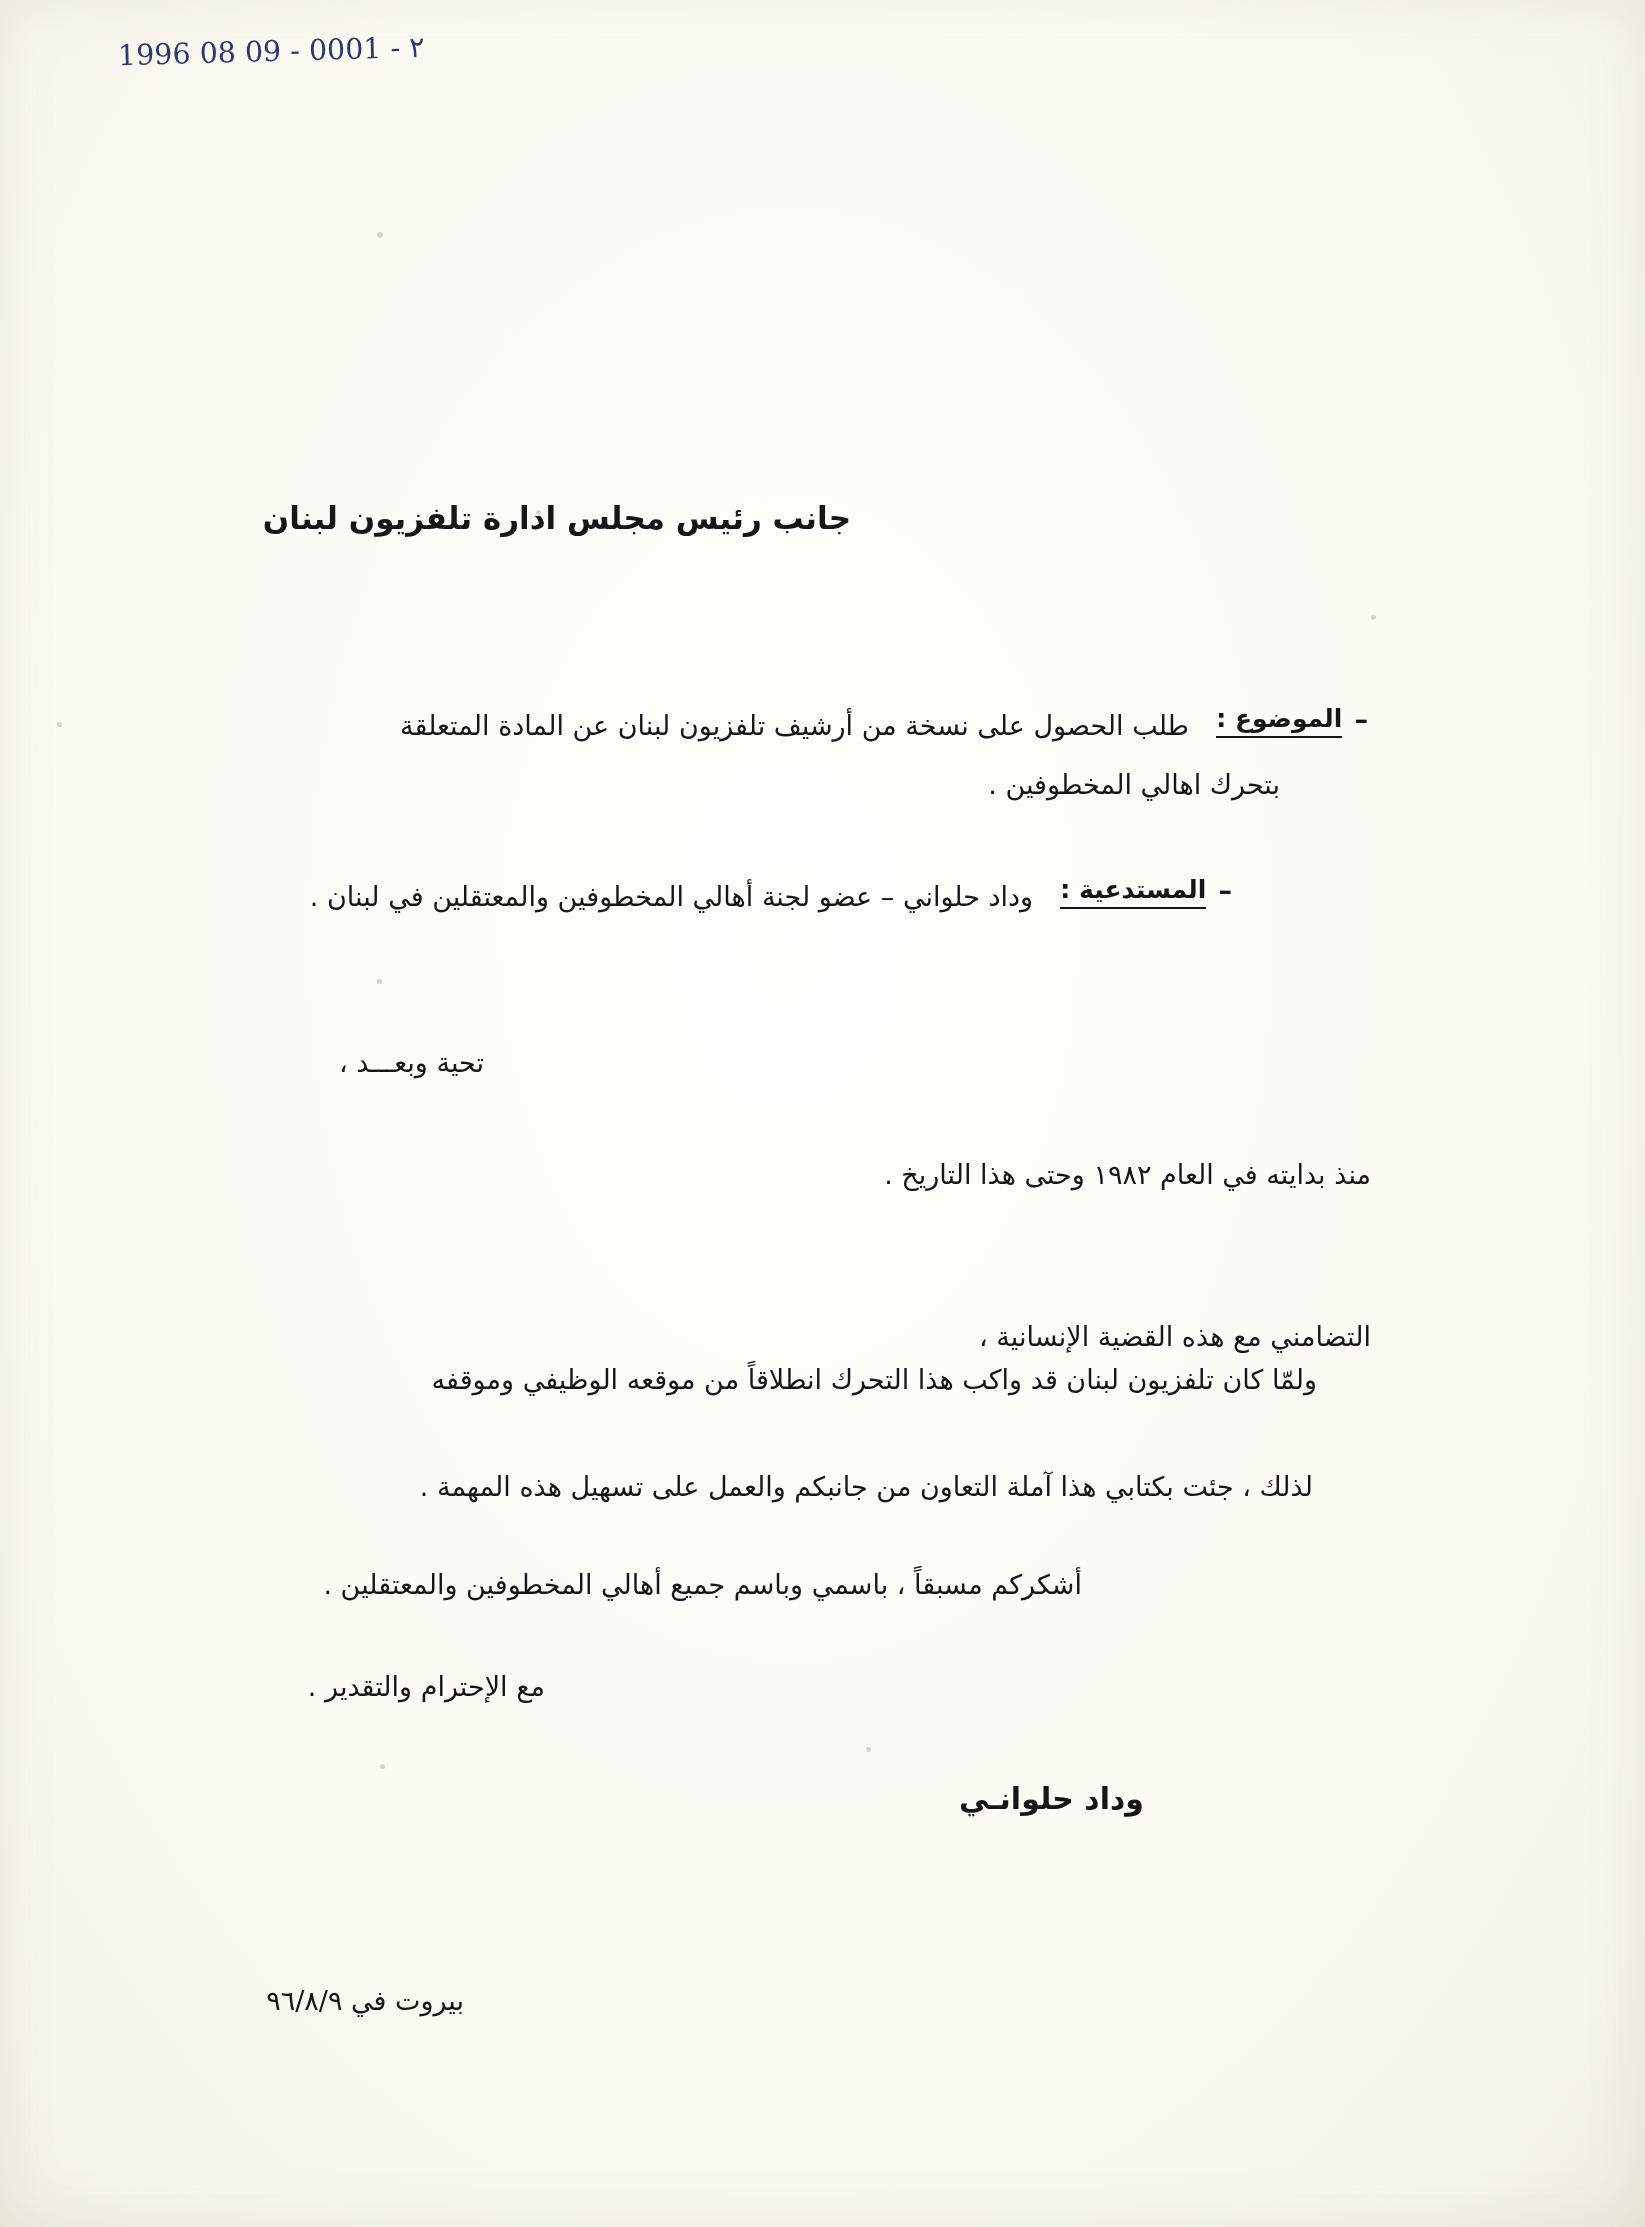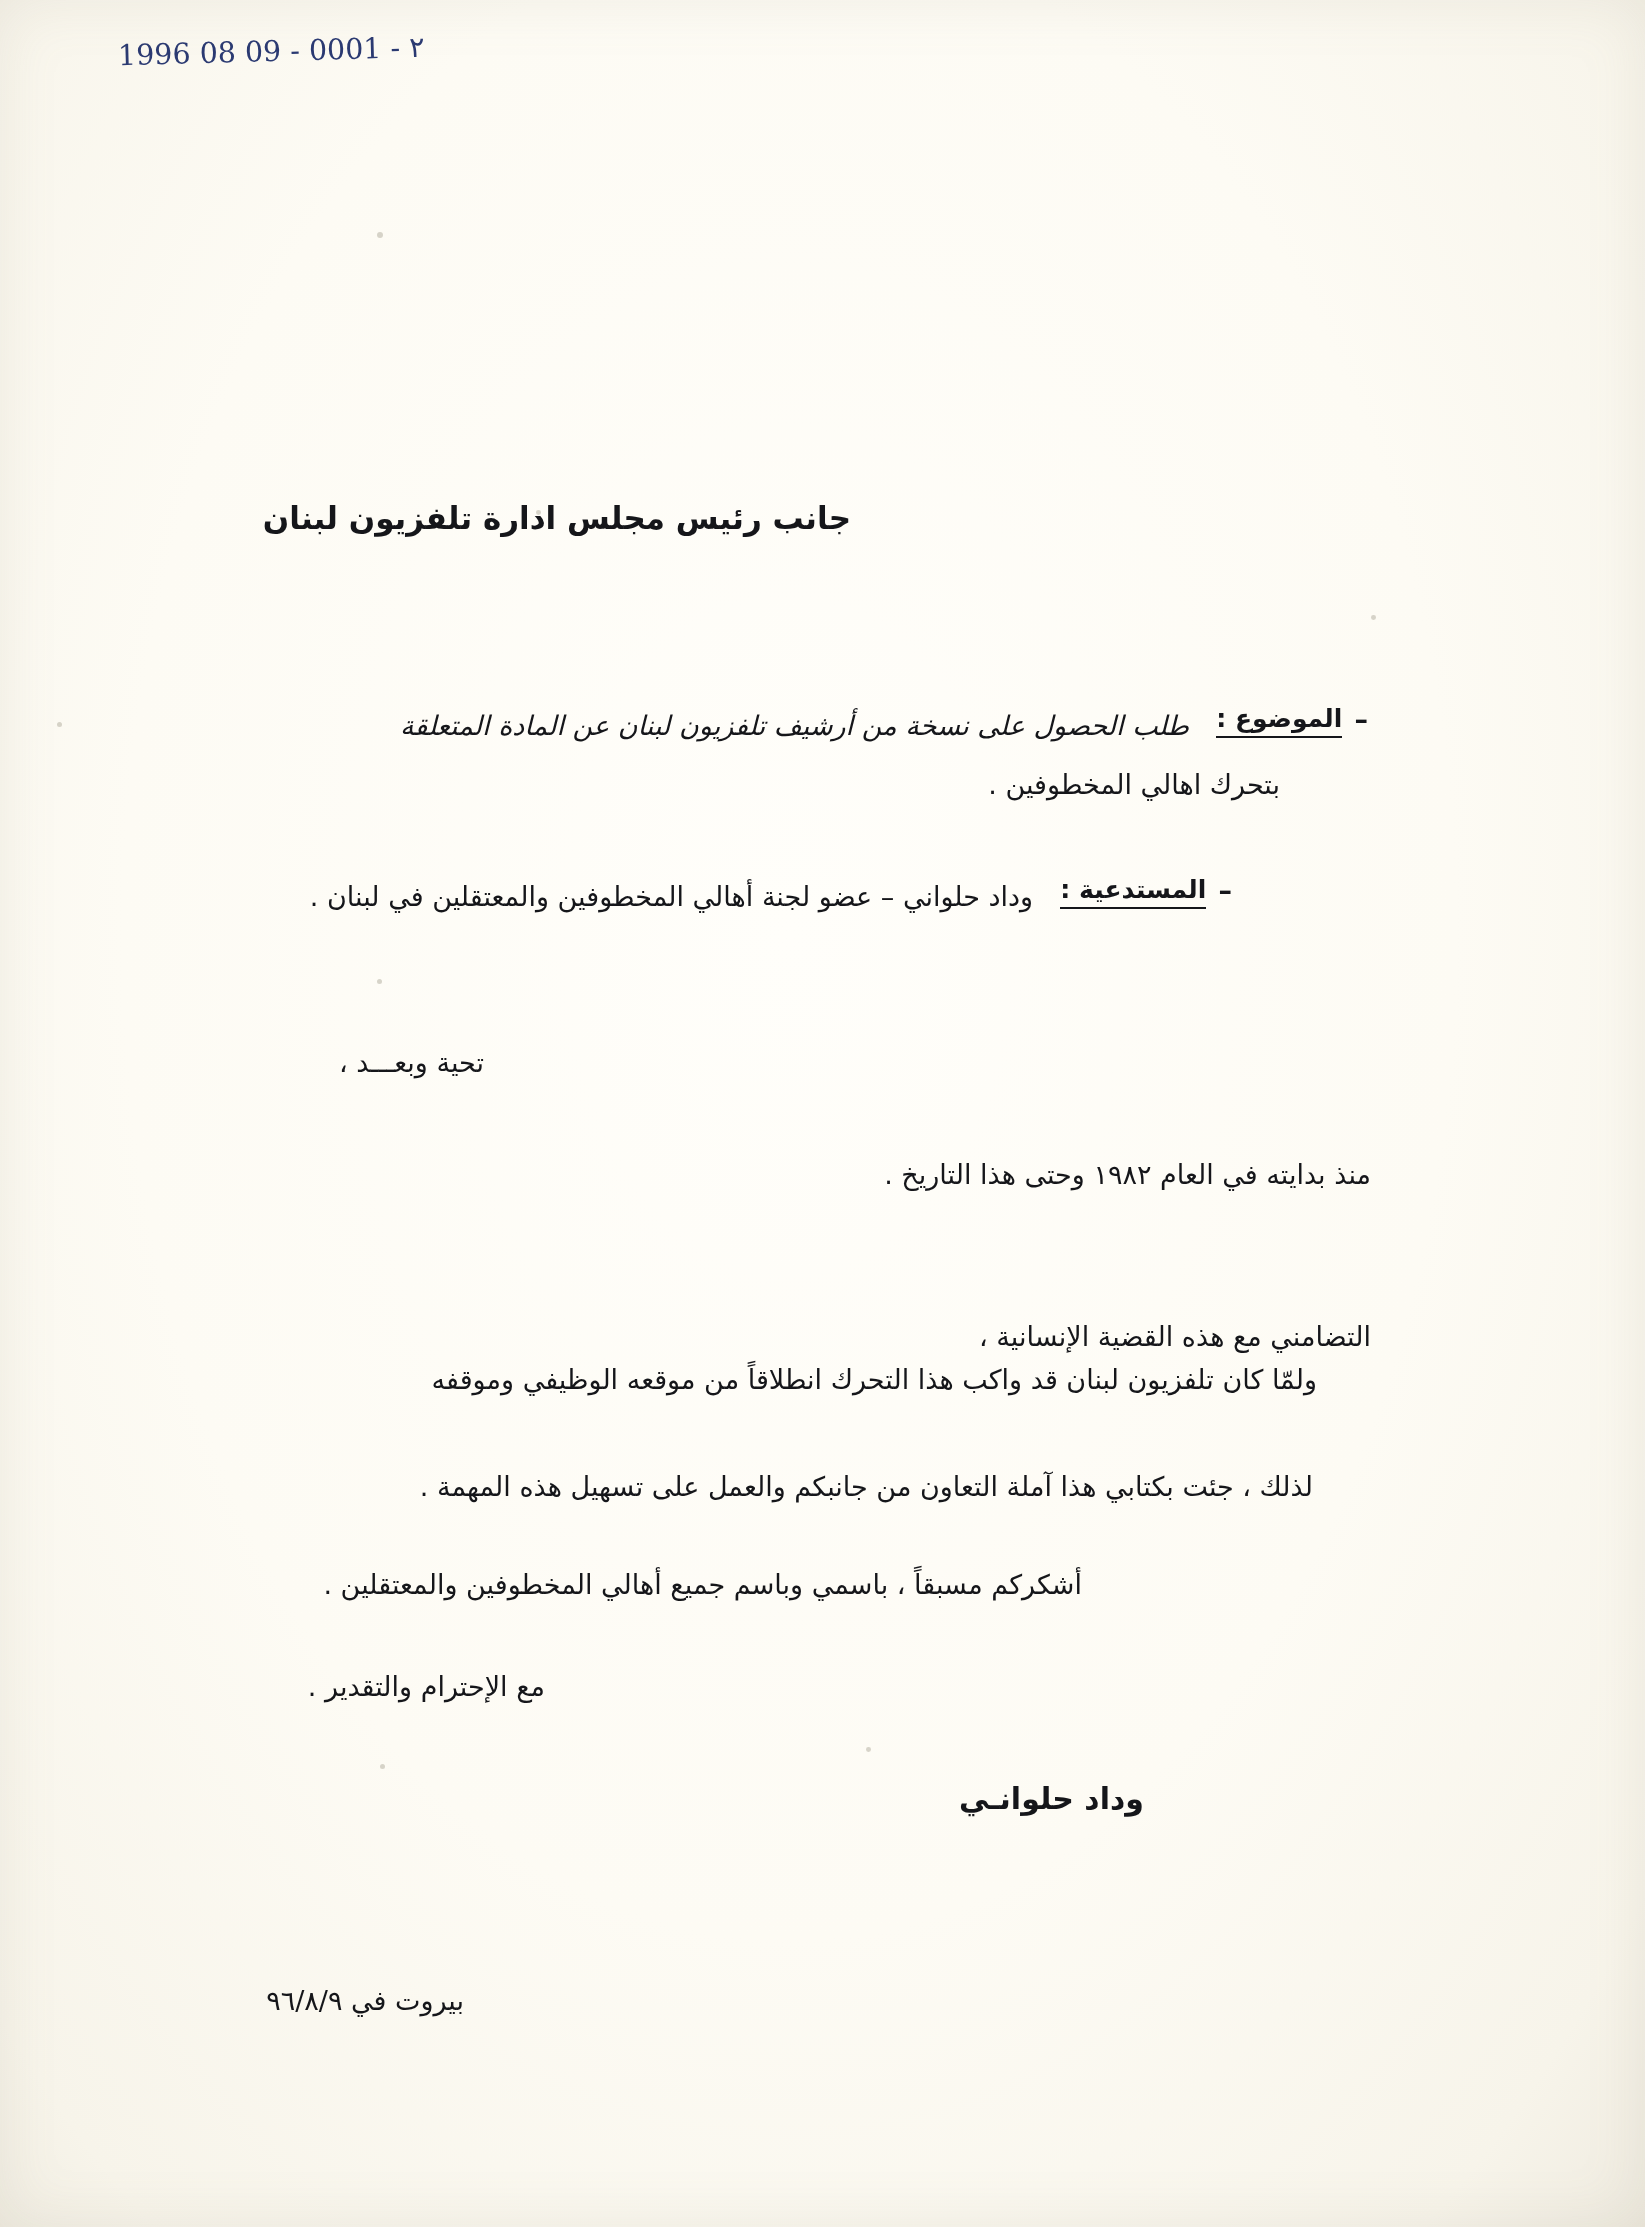--- a/index.html
+++ b/index.html
@@ -134,21 +134,21 @@
   <div class="handwriting">1996 08 09 - 0001 - ٢</div>
 
   <div class="doc">
 
     <div class="line heading" style="top:500px; right:680px;">جانب رئيس مجلس ادارة تلفزيون لبنان</div>
 
     <div class="block" style="top:704px; right:163px; width:1332px;">
       <div style="display:flex; align-items:flex-start; gap:12.2px; justify-content:flex-start;">
         <span class="dash">–</span>
         <span class="field-label">الموضوع :</span>
-        <span class="body-text" style="margin-right:15px;font-style:italic;">طلب الحصول على نسخة من أرشيف تلفزيون لبنان عن المادة المتعلقة</span>
+        <span class="body-text" style="margin-right:15px;">طلب الحصول على نسخة من أرشيف تلفزيون لبنان عن المادة المتعلقة</span>
       </div>
       <div class="body-text" style="margin-top:15px; margin-right:88px;">بتحرك اهالي المخطوفين .</div>
     </div>
 
     <div class="block" style="top:875px; right:299px; width:1196px;">
       <div style="display:flex; align-items:flex-start; gap:12.2px;">
         <span class="dash">–</span>
         <span class="field-label">المستدعية :</span>
         <span class="body-text" style="margin-right:15px;">وداد حلواني – عضو لجنة أهالي المخطوفين والمعتقلين في لبنان .</span>
       </div>

